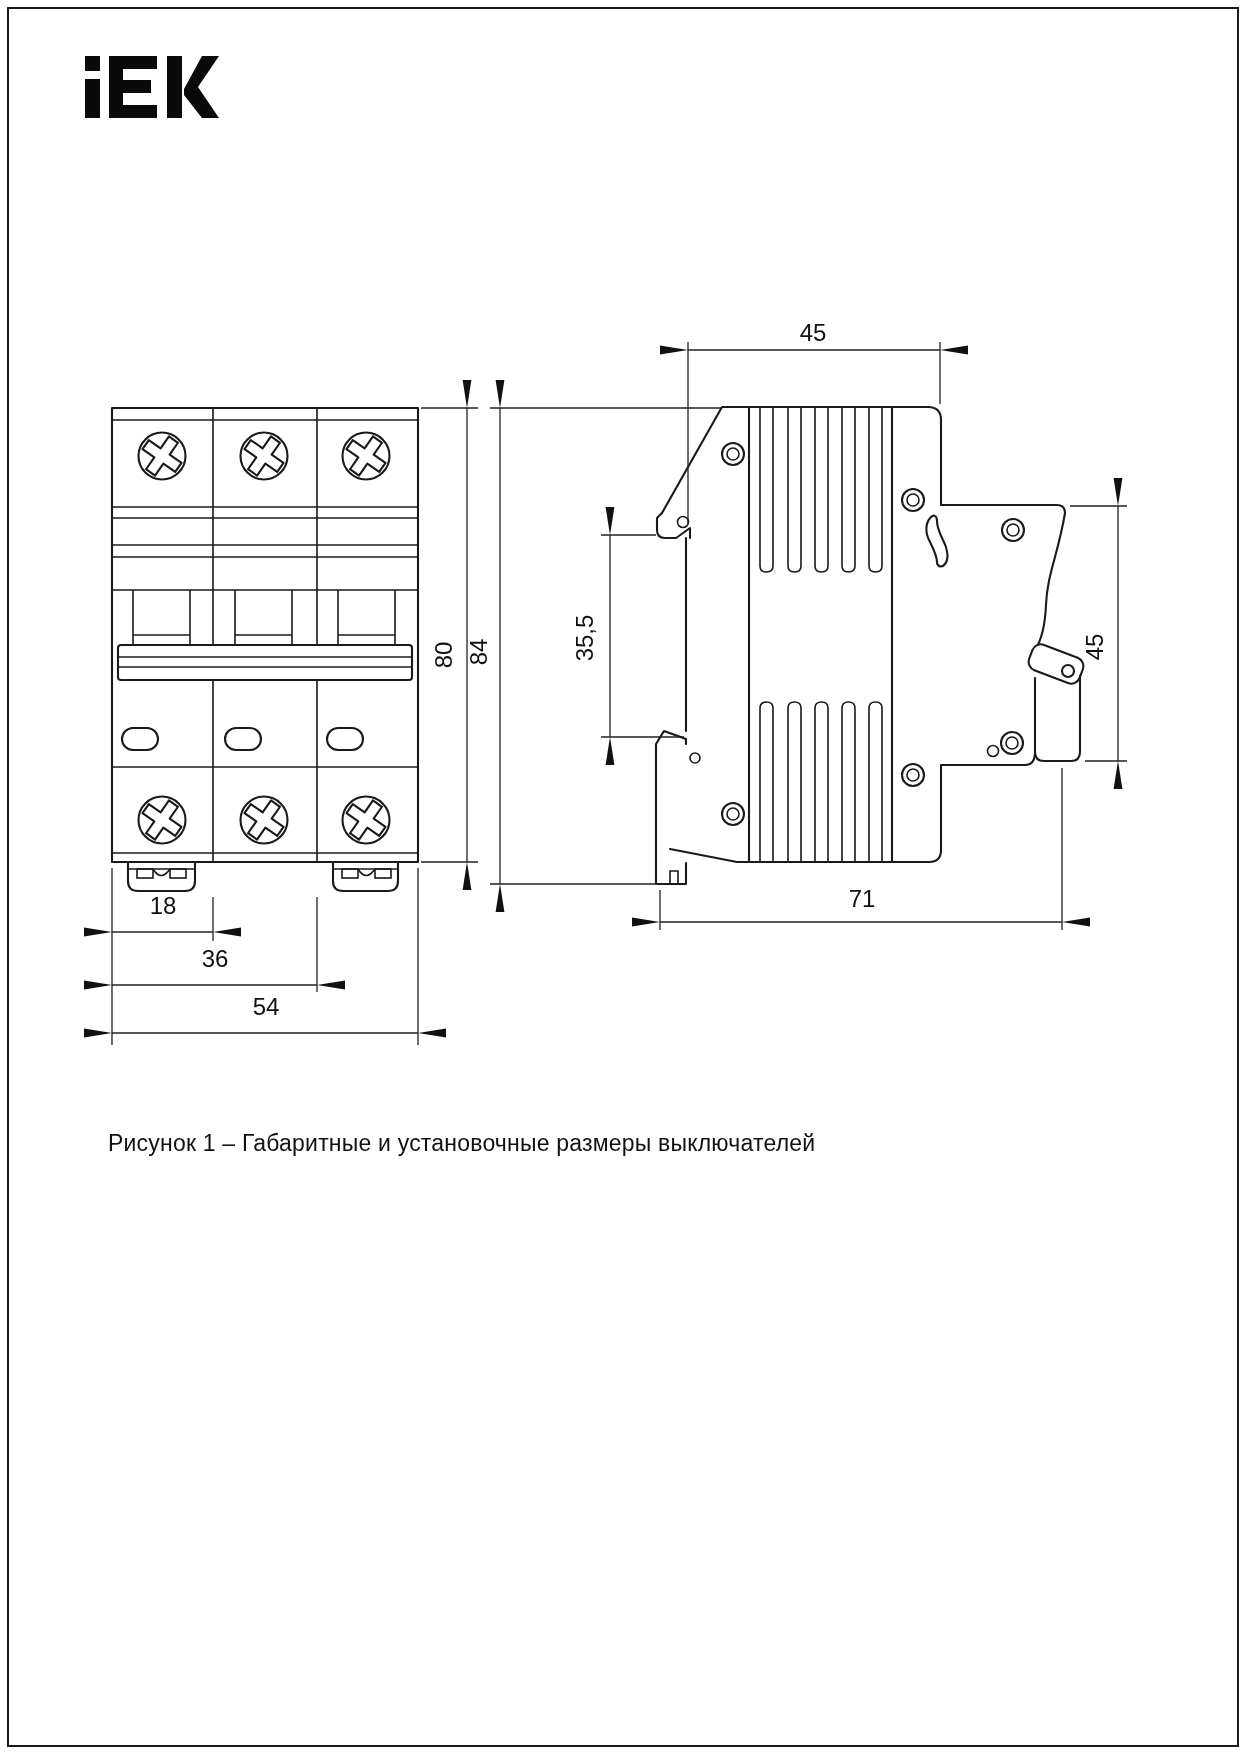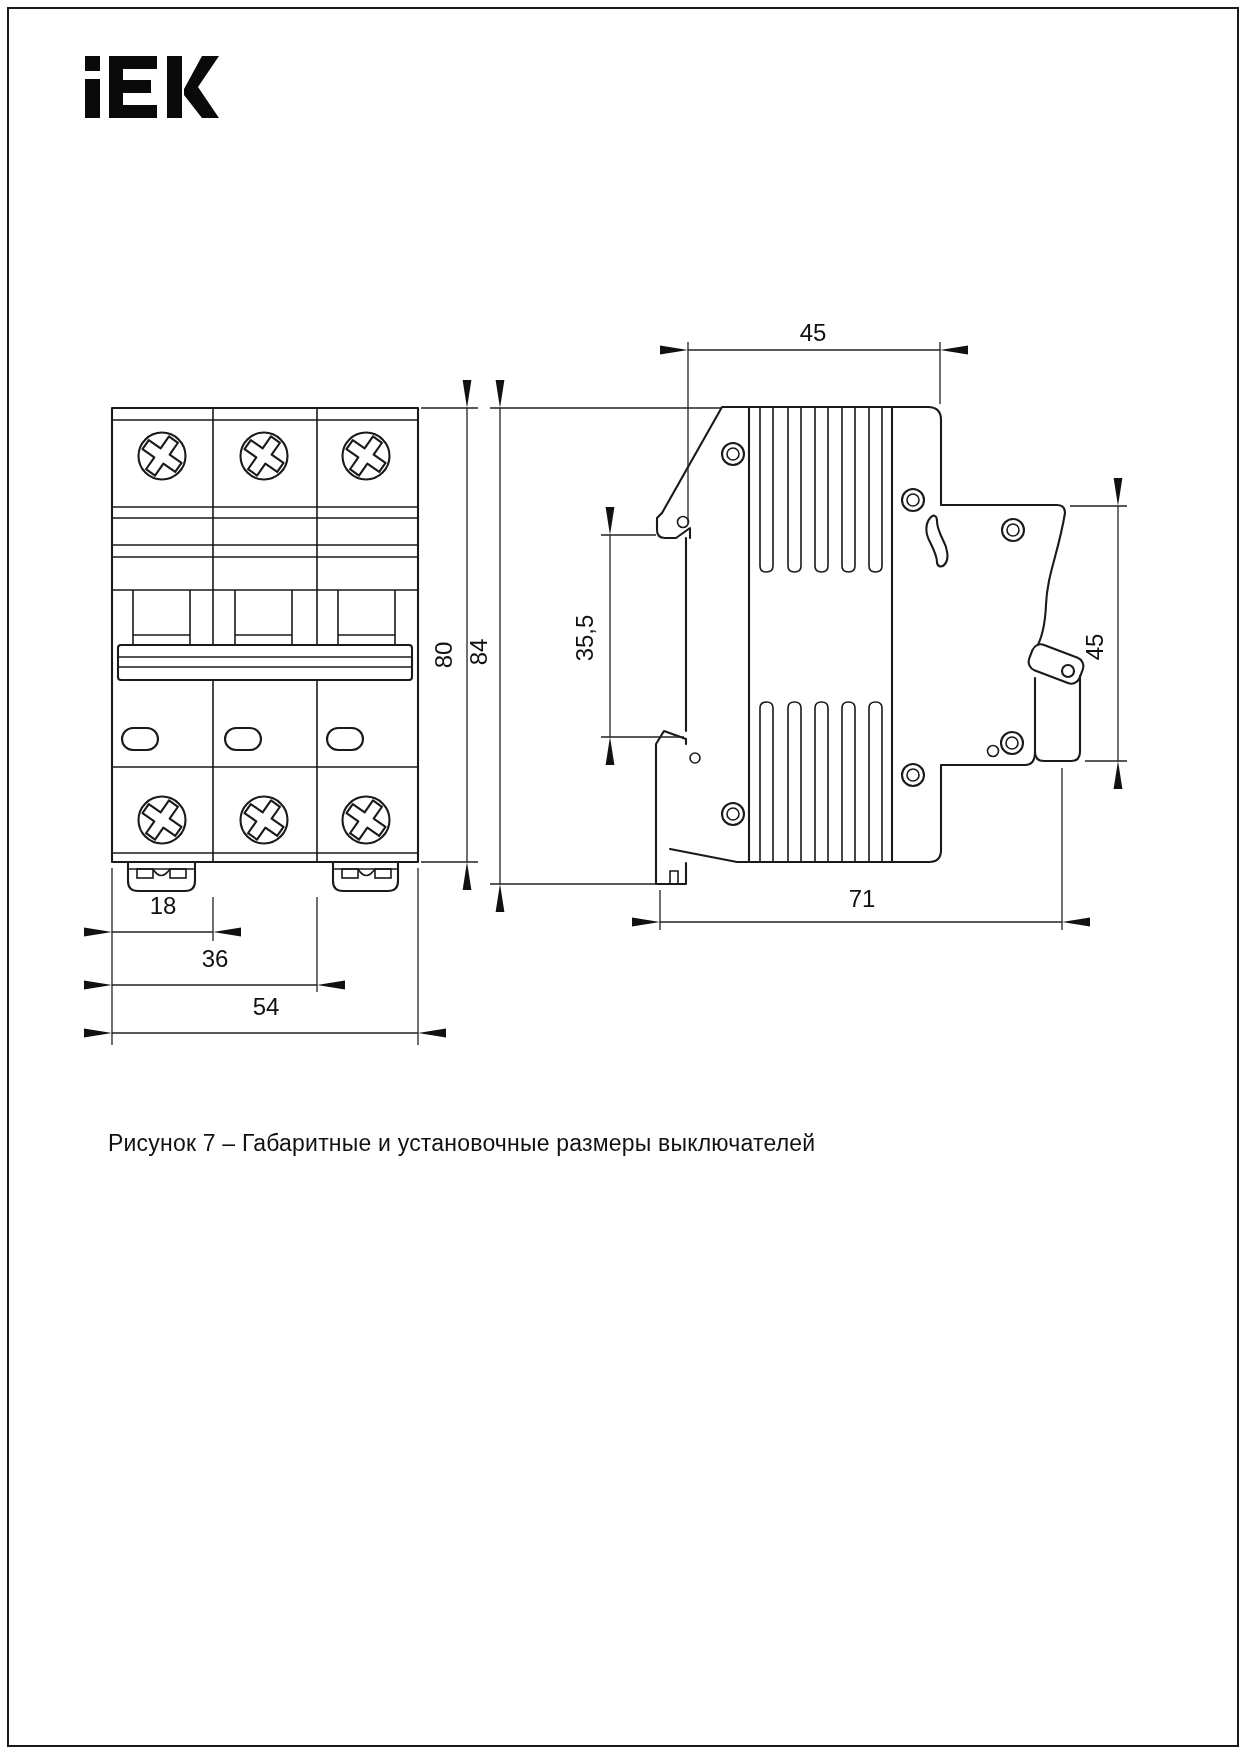--- a/index.html
+++ b/index.html
@@ -257,14 +257,14 @@
 
       <g>
         <line class="dim" x1="660" y1="890" x2="660" y2="930"></line>
         <line class="dim" x1="1062" y1="768" x2="1062" y2="930"></line>
         <line class="dim" x1="660" y1="922" x2="1062" y2="922" marker-start="url(#arrow)" marker-end="url(#arrow)"></line>
         <text x="862" y="907" text-anchor="middle">71</text>
       </g>
     </g>
   </svg>
 
-  <div class="caption">Рисунок 7 – Габаритные и установочные размеры выключателей</div>
+  <div class="caption">Рисунок 1 – Габаритные и установочные размеры выключателей</div>
 </div>
 
 </body></html>

